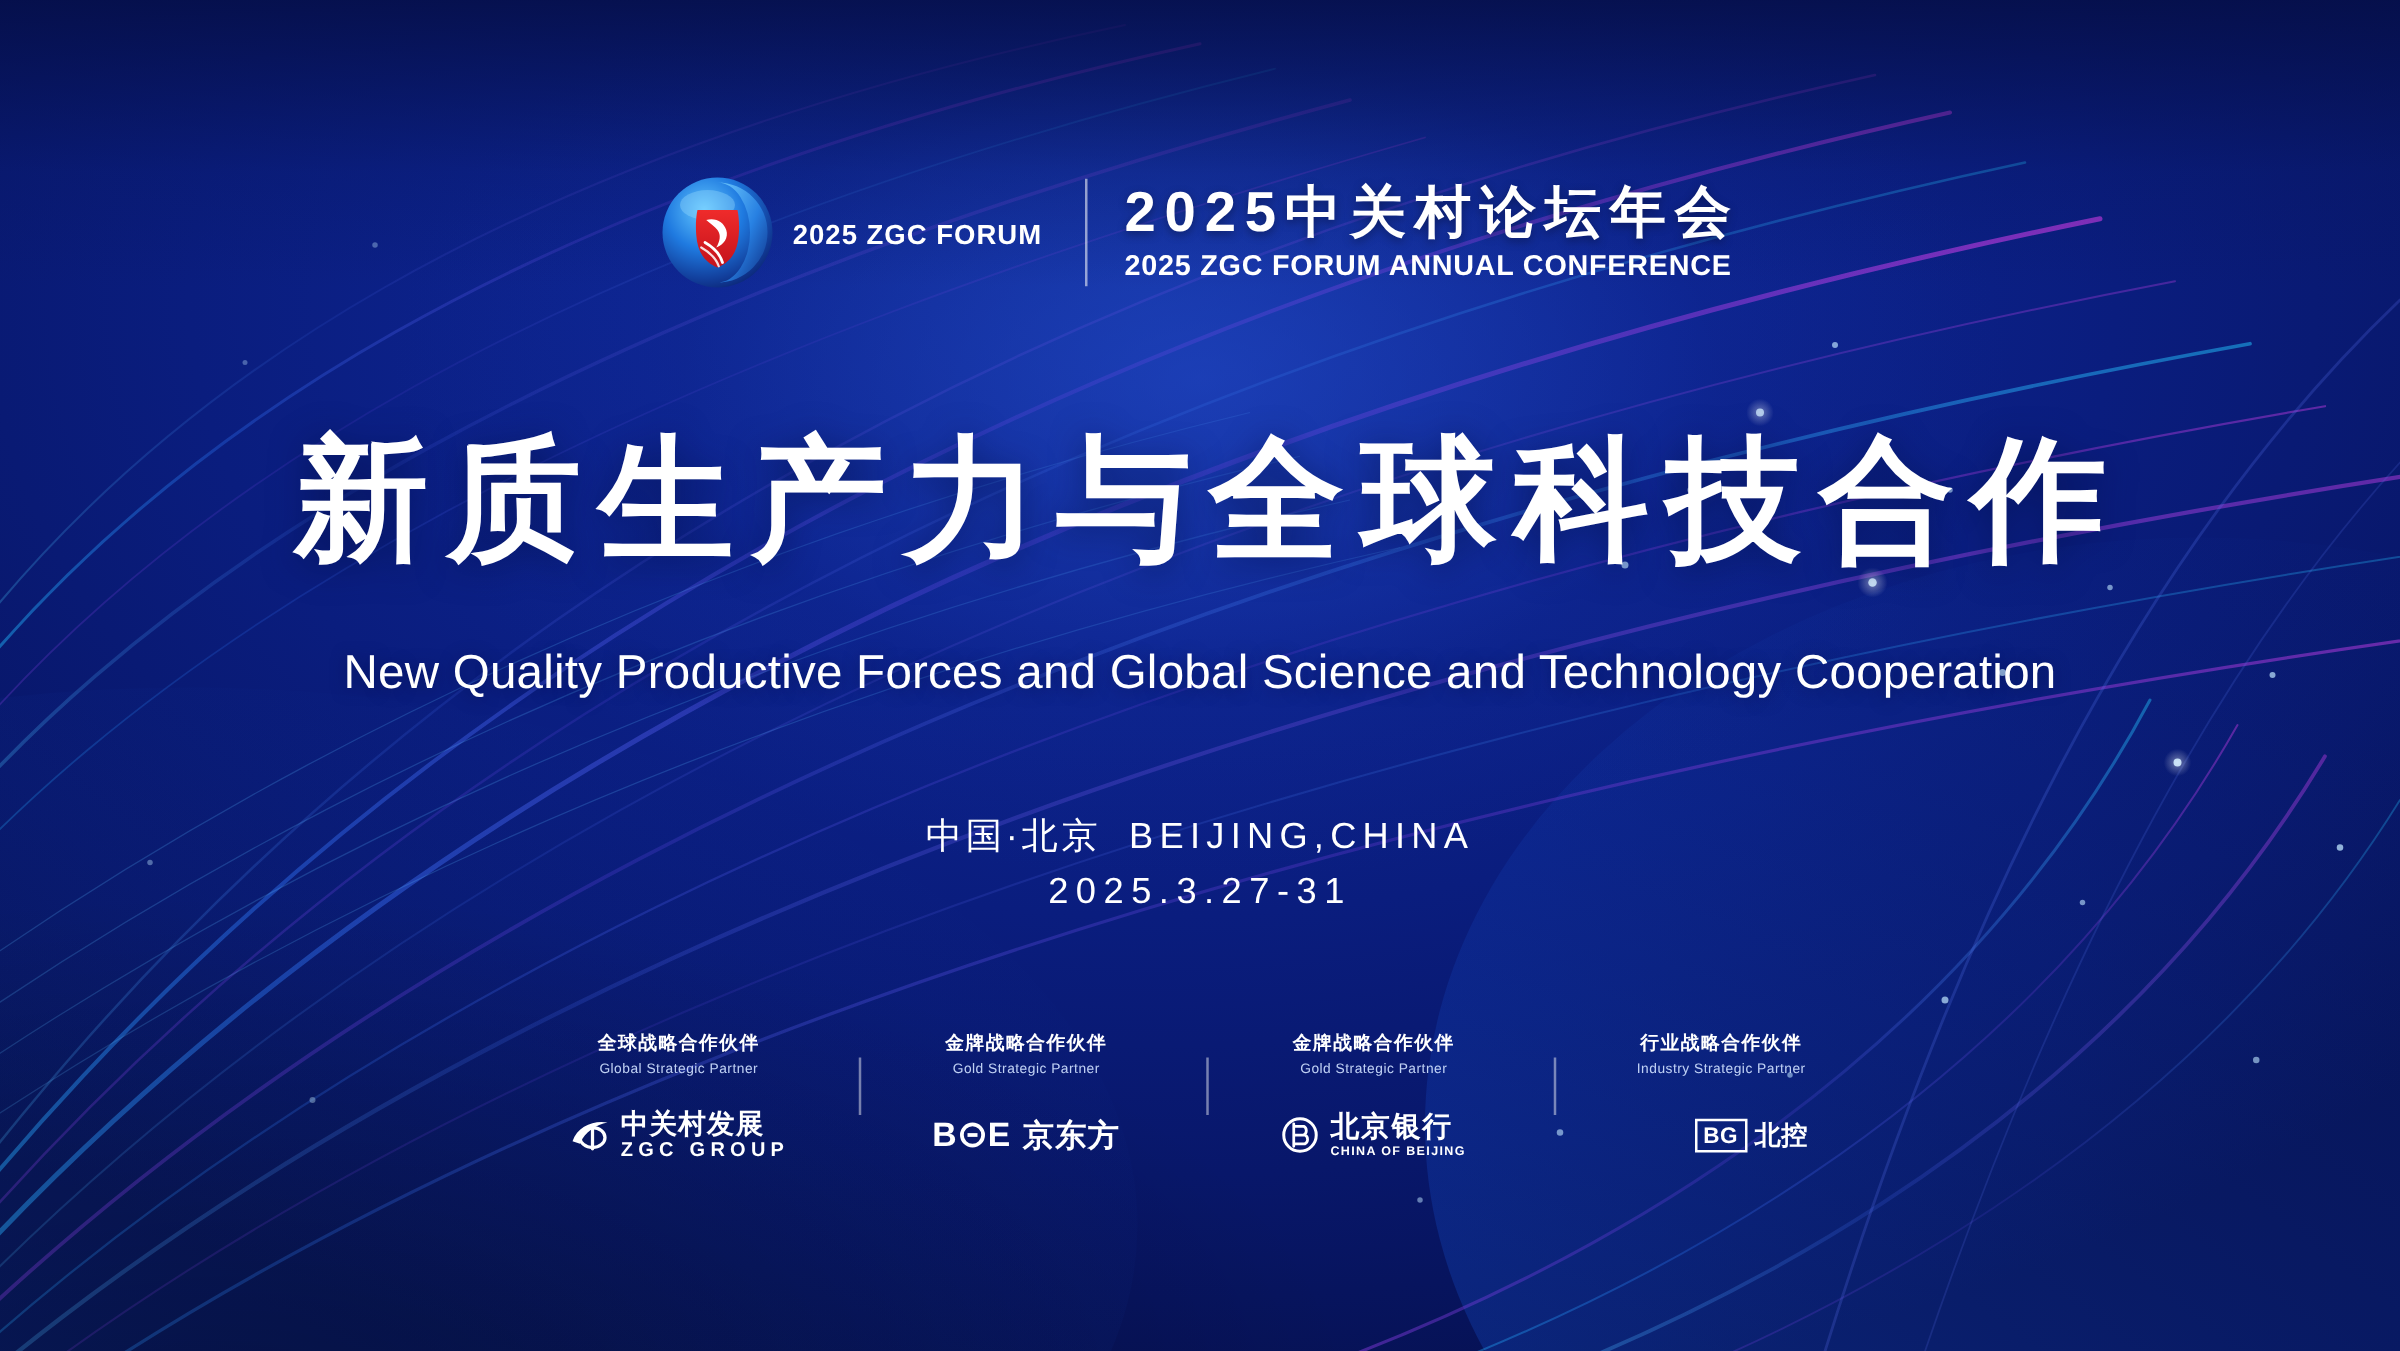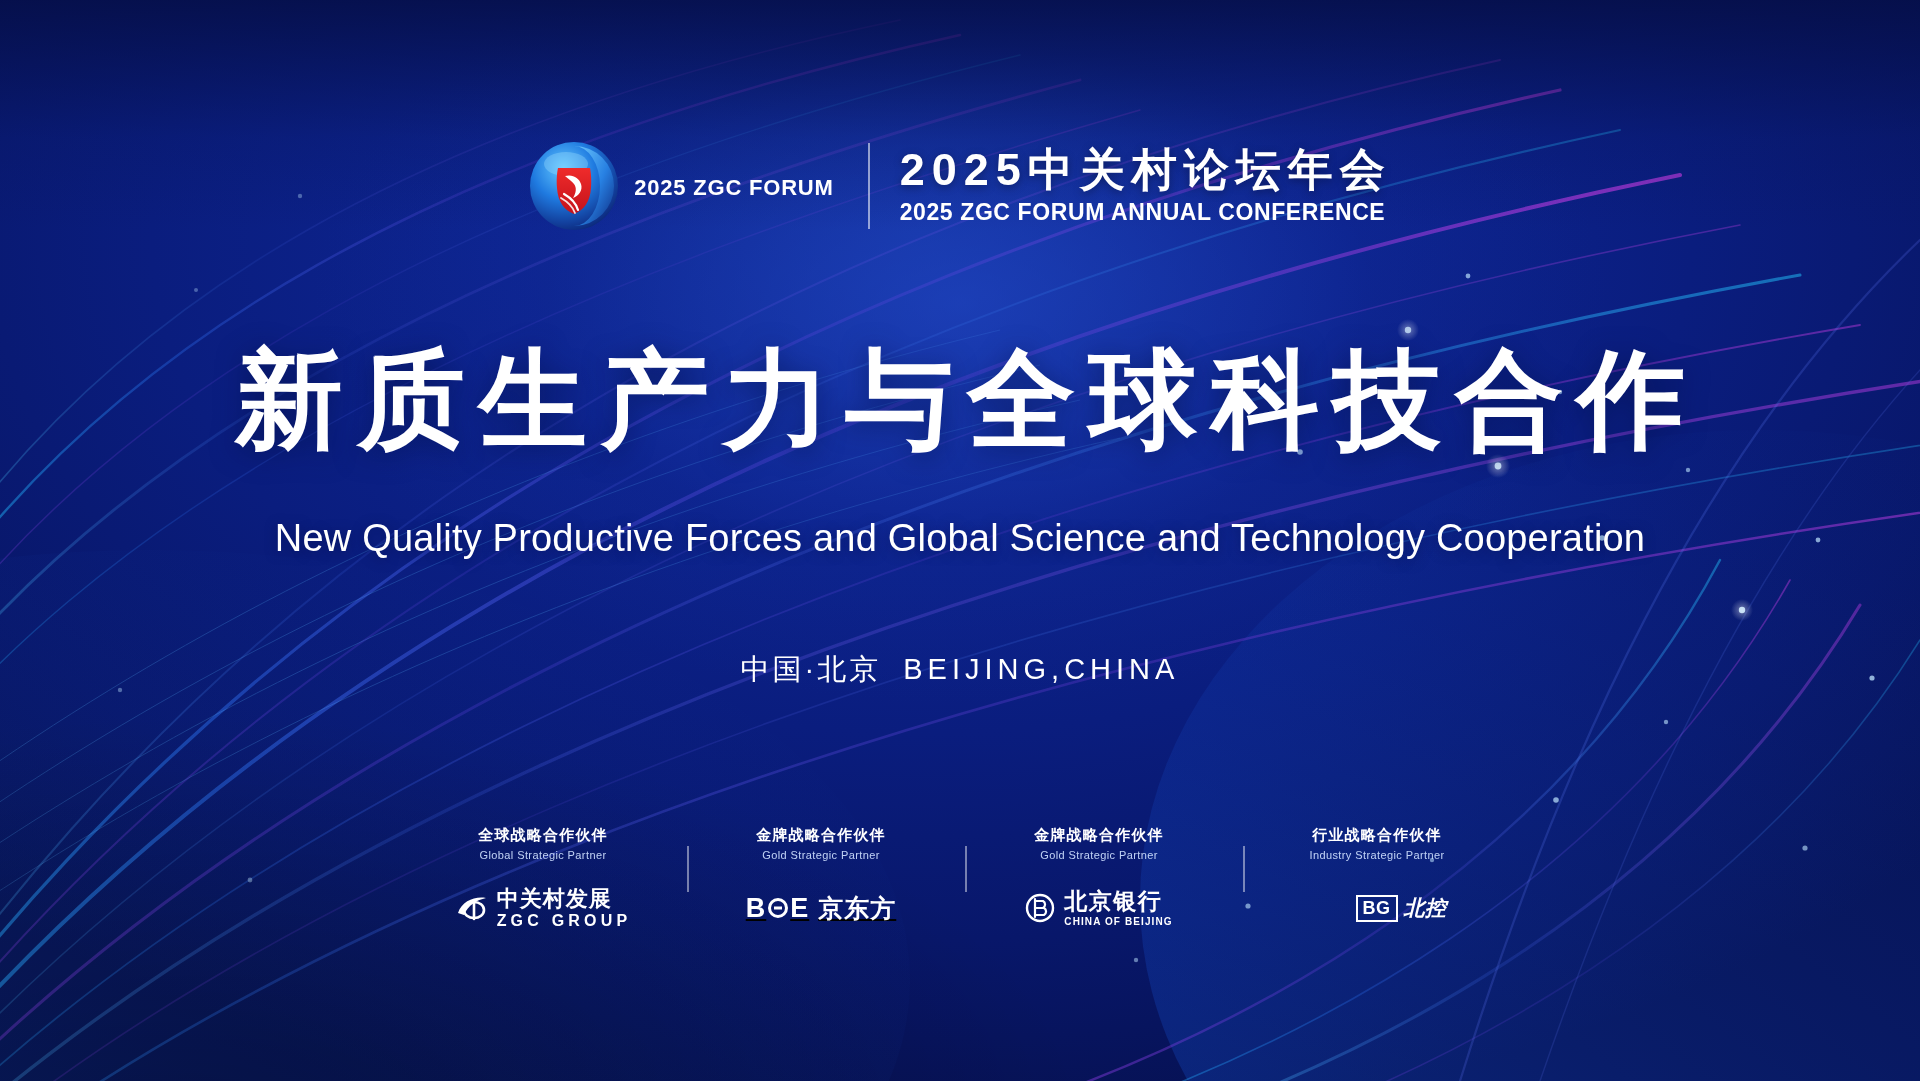--- a/index.html
+++ b/index.html
@@ -93,38 +93,38 @@
   .sp-en{color:#cfe0ff;font-size:11px;font-weight:400;letter-spacing:.4px;line-height:1.3;margin-top:3px;white-space:nowrap;opacity:.92;}
   .sp-logo{margin-top:26px;display:flex;align-items:center;justify-content:center;height:40px;}
 
   
   .zgc-wrap{display:flex;align-items:center;gap:8px;}
   .zgc-glyph{width:34px;height:30px;flex:0 0 auto;}
   .zgc-t{display:flex;flex-direction:column;line-height:1;}
   .zgc-cn{color:#fff;font-size:22px;font-weight:700;letter-spacing:1px;}
   .zgc-en{color:#fff;font-size:16px;font-weight:700;letter-spacing:4.2px;margin-top:3px;}
 
-  .boe-wrap{display:flex;align-items:center;gap:9px;text-decoration:underline;}
+  .boe-wrap{display:flex;align-items:center;gap:9px;}
   .boe-b{color:#fff;font-size:27px;font-weight:700;letter-spacing:1px;display:flex;align-items:center;}
   .boe-o{display:inline-block;width:20px;height:20px;border:3px solid #fff;border-radius:50%;margin:0 2px;position:relative;}
   .boe-o::after{content:"";position:absolute;left:50%;top:50%;transform:translate(-50%,-50%);width:8px;height:3px;background:#fff;}
   .boe-cn{color:#fff;font-size:25px;font-weight:700;letter-spacing:1px;}
 
   .bob-wrap{display:flex;align-items:center;gap:9px;}
   .bob-mark{width:30px;height:30px;border:2.5px solid #fff;border-radius:50%;position:relative;flex:0 0 auto;}
   .bob-t{display:flex;flex-direction:column;line-height:1;}
   .bob-cn{color:#fff;font-size:23px;font-weight:700;letter-spacing:1.5px;}
   .bob-en{color:#fff;font-size:10px;font-weight:700;letter-spacing:1.1px;margin-top:4px;}
 
   .bg-wrap{display:flex;align-items:flex-end;gap:6px;margin-left:48px;}
   .bg-box{
     border:2px solid #fff;color:#fff;font-size:18px;font-weight:700;
     padding:1px 5px;letter-spacing:.5px;line-height:1.15;
   }
-  .bg-cn{color:#fff;font-size:21px;font-weight:700;letter-spacing:.5px;font-style:italic;}
+  .bg-cn{color:#fff;font-size:21px;font-weight:700;letter-spacing:.5px;}
 </style>
 </head>
 <body>
 
 <div id="stage">
 
   <svg class="bgsvg" viewBox="0 0 1920 1081" preserveAspectRatio="none" aria-hidden="true">
     <defs>
       <linearGradient id="rb1" x1="0" y1="1" x2="1" y2="0">
         <stop offset="0%" stop-color="#18e0ff" stop-opacity="0.95"></stop>
@@ -267,20 +267,21 @@
       <div class="conf-en">2025 ZGC FORUM ANNUAL CONFERENCE</div>
     </div>
   </div>
 
   <div class="title-cn">新质生产力与全球科技合作</div>
   <div class="title-en">New Quality Productive Forces and Global Science and Technology Cooperation</div>
 
   <div class="place">
     <span>中国·北京</span><span class="en">BEIJING,CHINA</span>
   </div>
+  <div class="date">2025.3.27-31</div>
 
   <div class="sponsors">
 
     <div class="sp">
       <div class="sp-cn">全球战略合作伙伴</div>
       <div class="sp-en">Global Strategic Partner</div>
       <div class="sp-logo">
         <div class="zgc-wrap">
           <svg class="zgc-glyph" viewBox="0 0 34 30" aria-hidden="true">
             <path d="M3 20 C7 8, 20 3, 31 5 C22 7, 13 12, 9 22 Z" fill="#fff"></path>

